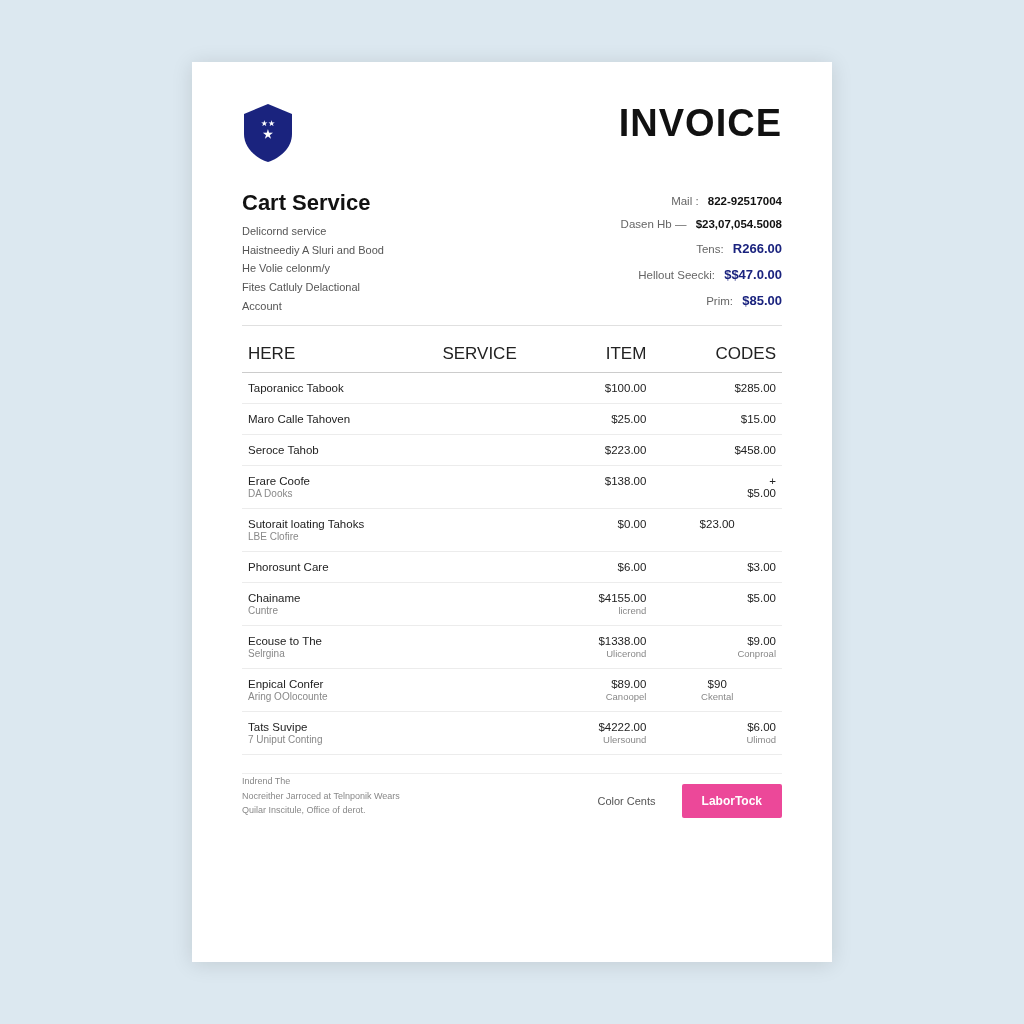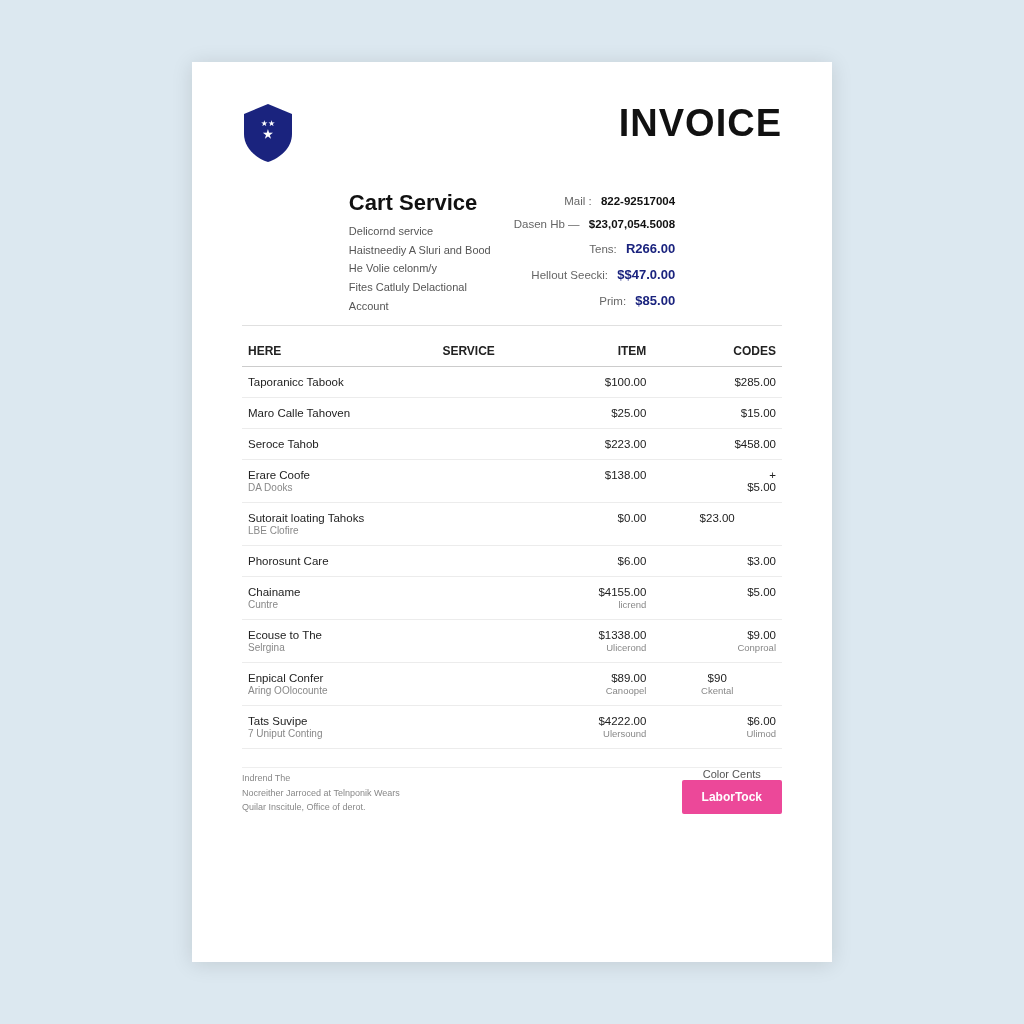--- a/index.html
+++ b/index.html
@@ -29,21 +29,21 @@
       height: 60px;
     }
     .invoice-title {
       font-size: 38px;
       font-weight: 900;
       color: #111;
       letter-spacing: 1px;
     }
     .company-section {
       display: flex;
-      justify-content: center;
+      justify-content: space-between;
       gap: 23px;
     }
     .company-name {
       font-size: 22px;
       font-weight: 700;
       color: #111;
       margin-bottom: 6px;
     }
     .company-details {
       font-size: 11px;
@@ -75,22 +75,22 @@
     }
     table {
       width: 100%;
       border-collapse: collapse;
       margin-bottom: 0;
     }
     thead tr {
       border-bottom: 1.5px solid #ccc;
     }
     thead th {
-      font-size: 12px;
-      font-weight: 700;
+      font-size: 17px;
+      font-weight: 400;
       text-transform: uppercase;
       color: #222;
       padding: 8px 6px;
       text-align: left;
     }
     thead th:nth-child(3),
     thead th:nth-child(4) {
       text-align: right;
     }
     tbody tr {
@@ -155,22 +155,21 @@
     }
     .footer-notes {
       font-size: 9px;
       color: #888;
       line-height: 1.6;
       max-width: 280px;
     }
     .footer-right {
       display: flex;
       align-items: center;
-      gap: 0;
-      flex-direction: column;
+      gap: 26px;
     }
     .color-cents {
       font-size: 11px;
       color: #555;
     }
     .labor-btn {
       background: #ec4899;
       color: #fff;
       border: none;
       padding: 10px 20px;

